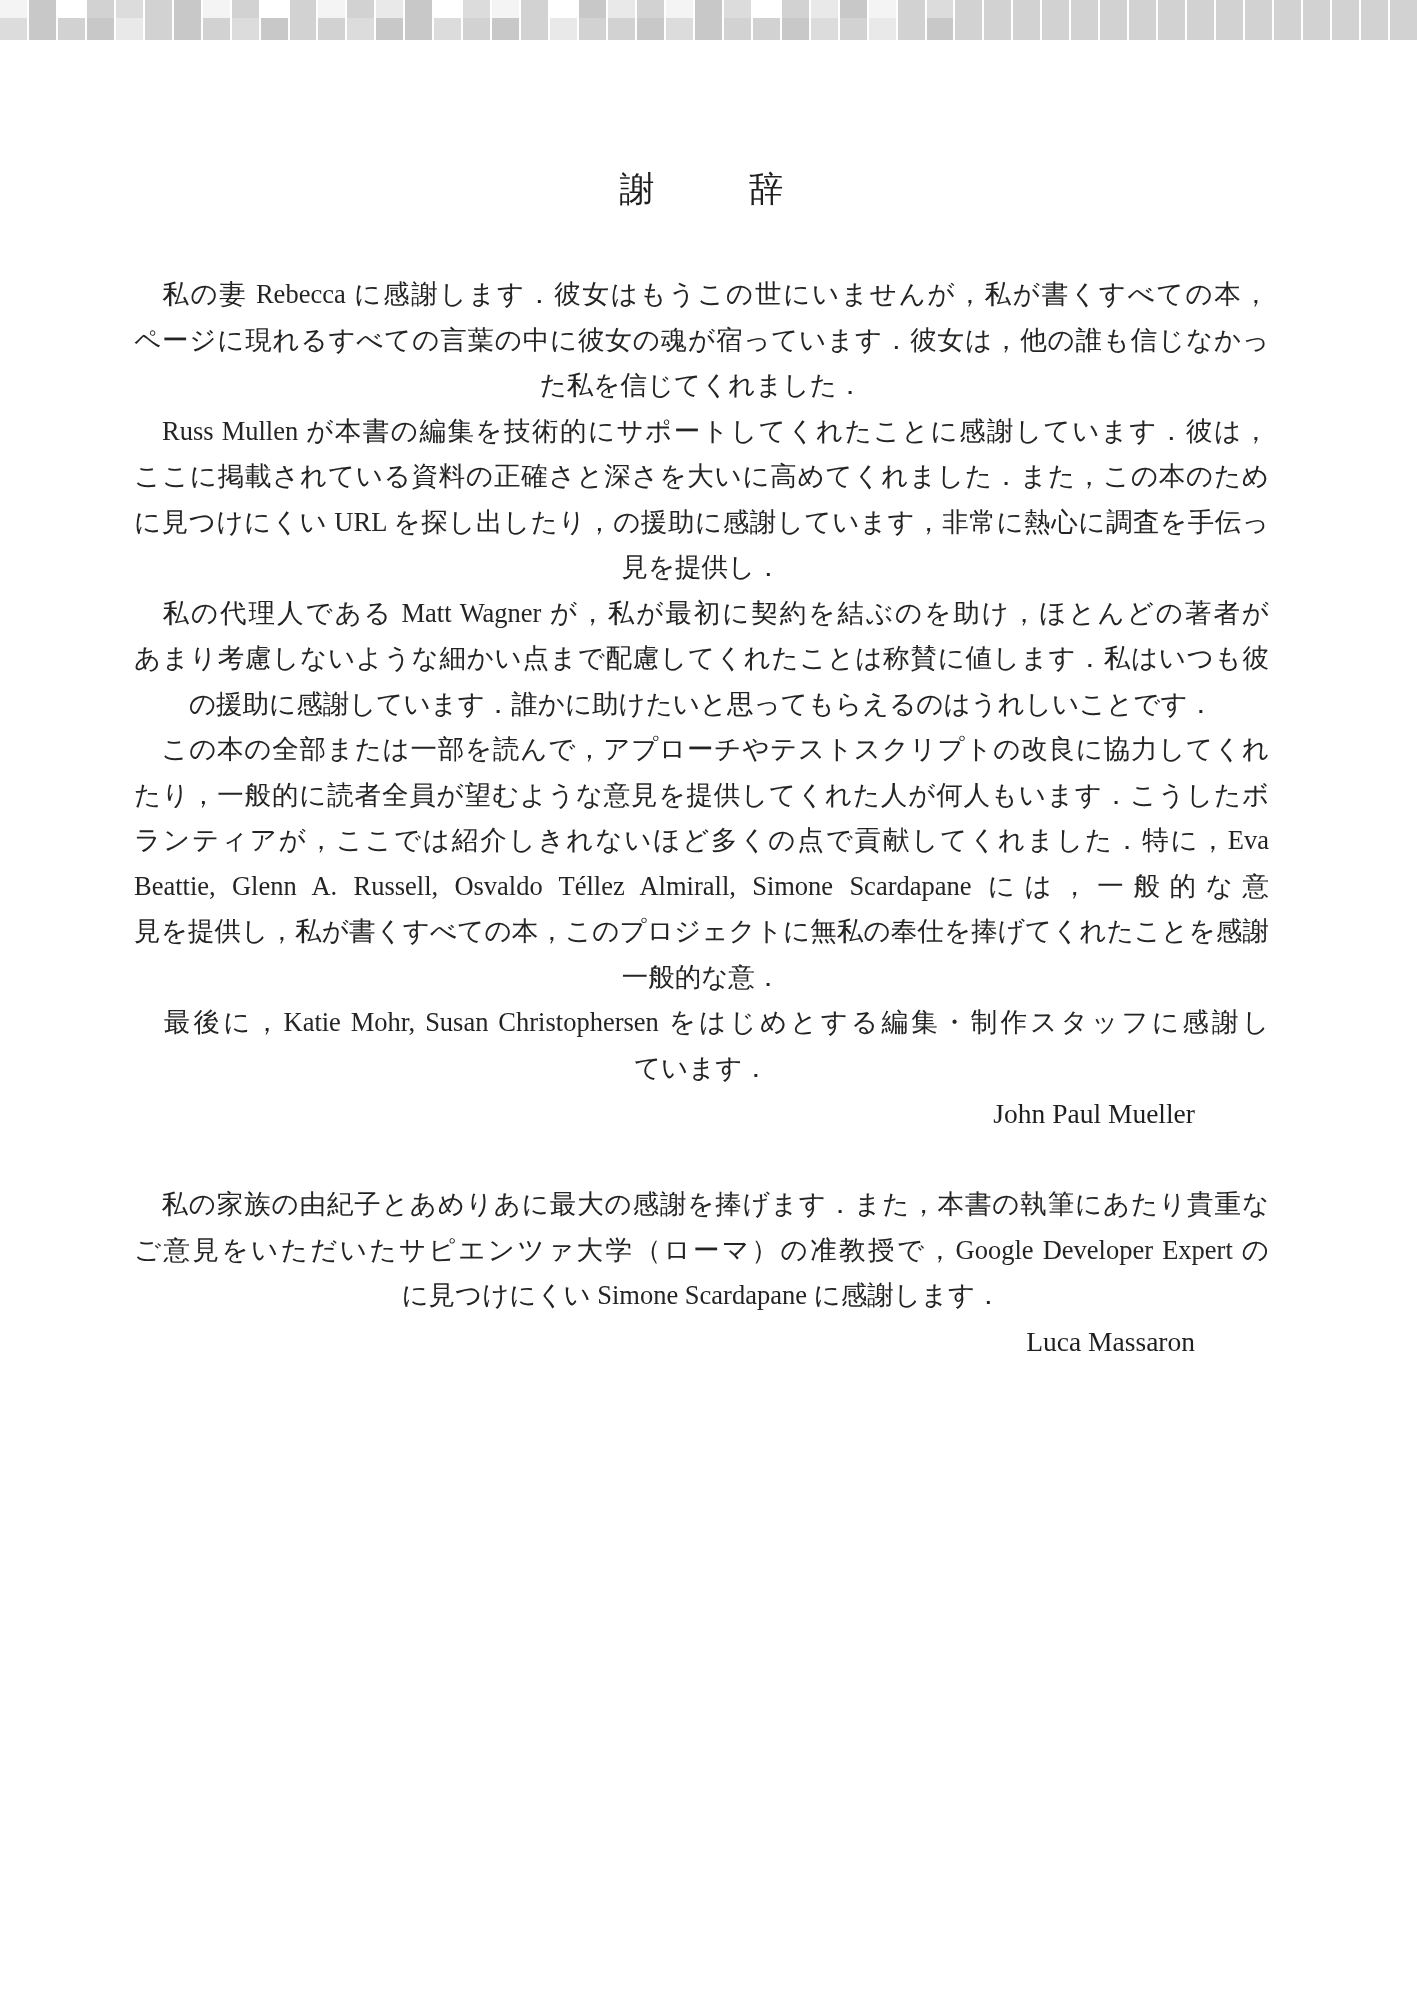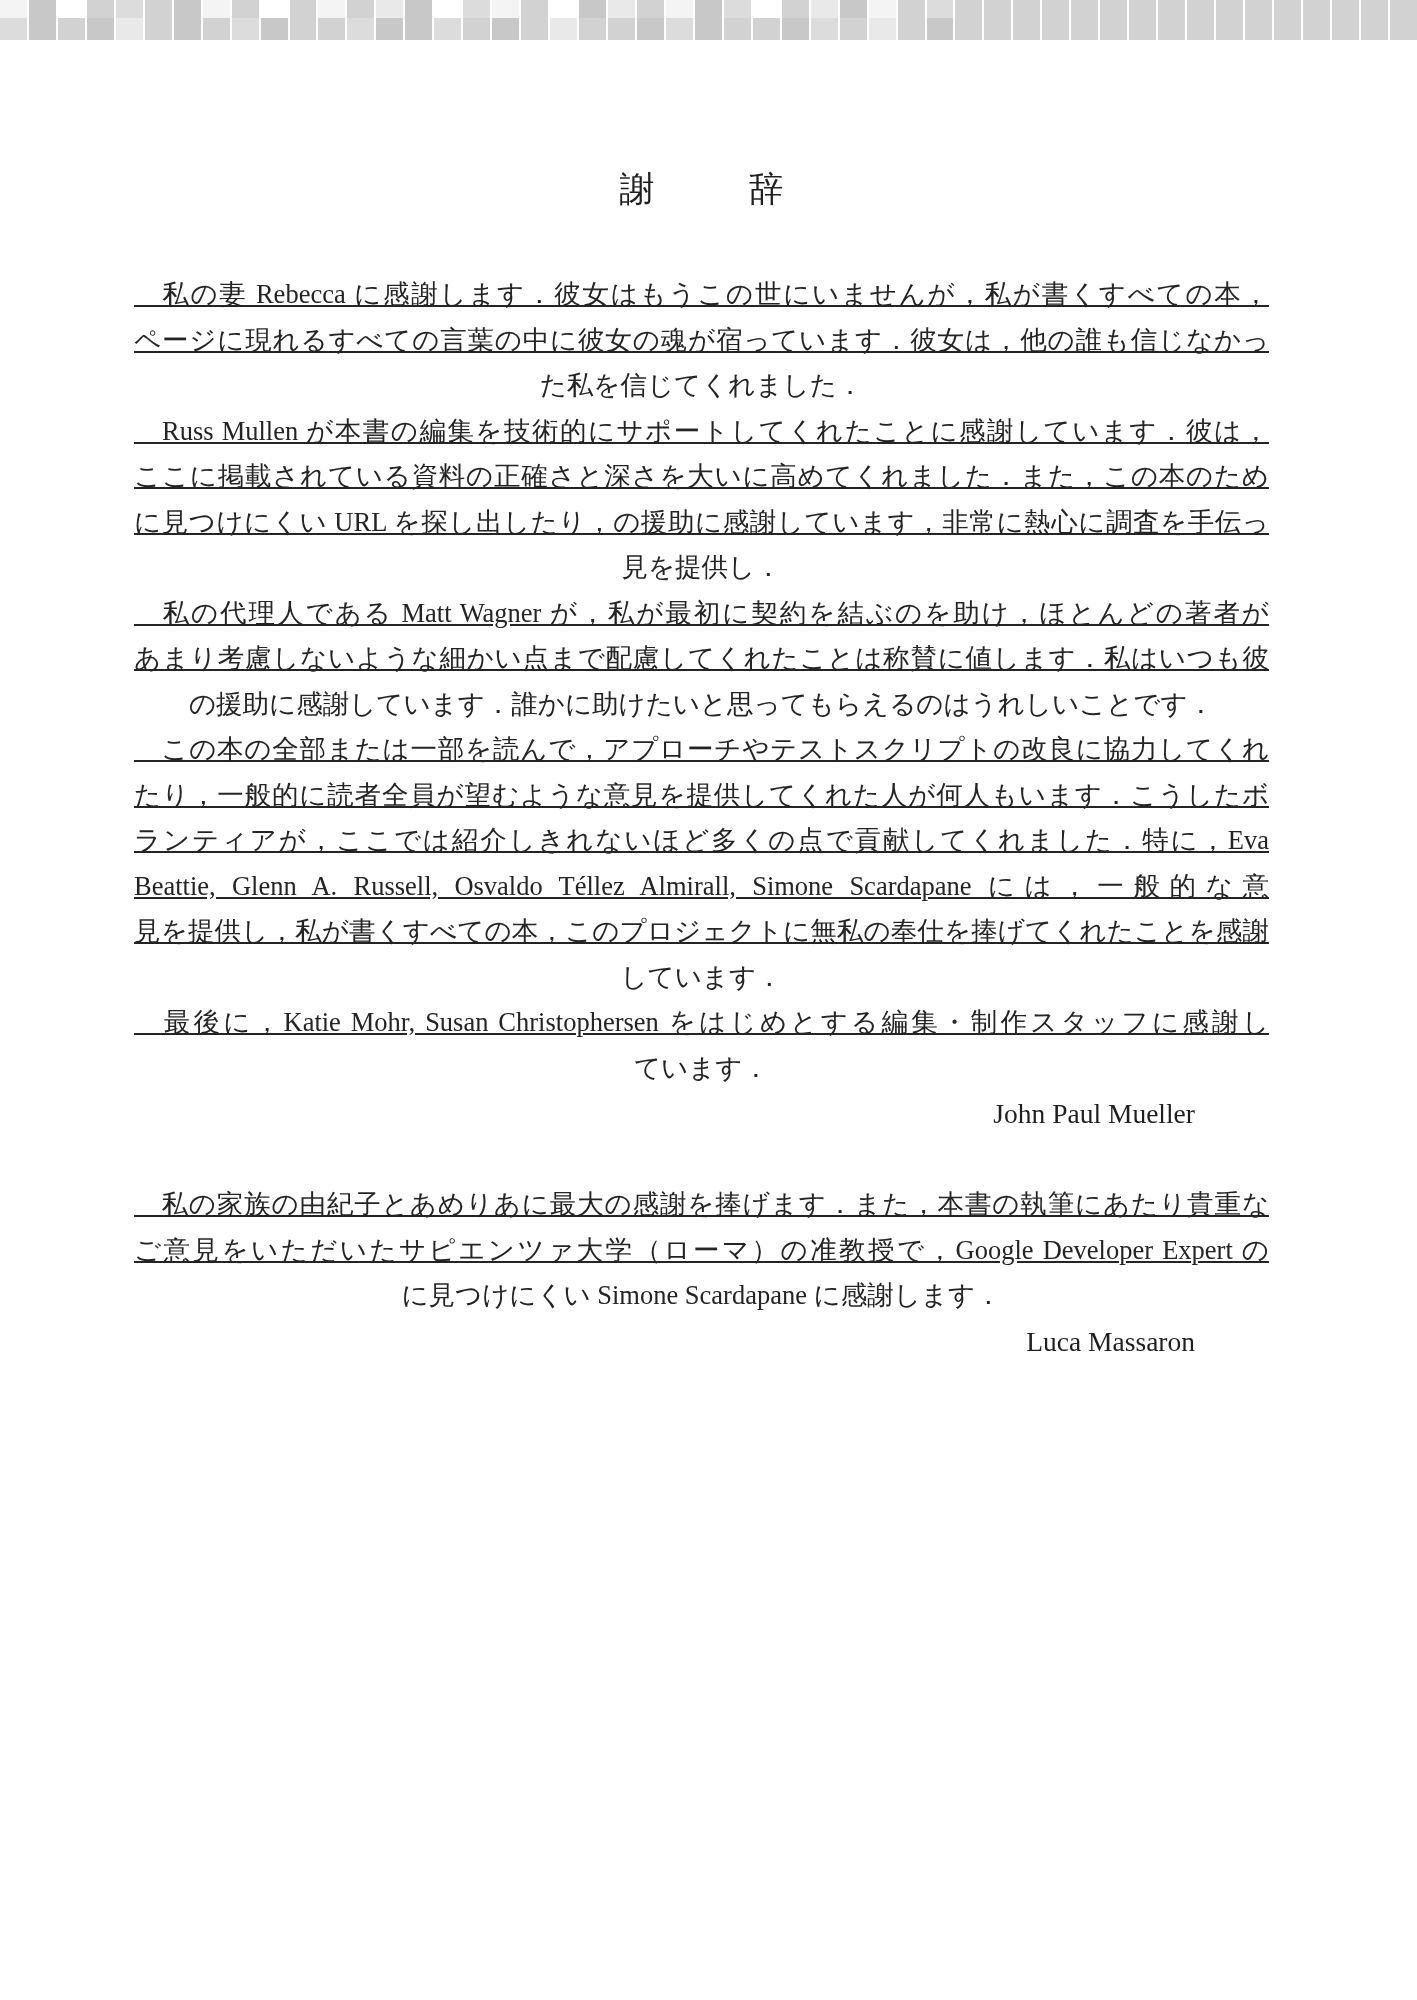--- a/index.html
+++ b/index.html
@@ -62,21 +62,20 @@
   .text-line {
     height: 45.5px;
     white-space: nowrap;
     text-align: center;
   }
   .text-line.fill {
     white-space: normal;
     text-align: justify;
     text-align-last: justify;
     text-justify: inter-ideograph;
-    text-decoration: underline;
   }
   .signature-line {
     height: 45.5px;
     text-align: right;
     padding-right: 74px;
     font-size: 27.5px;
     color: #1f1f1f;
   }
   .blank-line { height: 45.5px; }
 </style>
@@ -296,21 +295,21 @@
   <div class="text-line fill">に見つけにくい URL を探し出したり，の援助に感謝しています，非常に熱心に調査を手伝っ</div>
   <div class="text-line">見を提供し．</div>
   <div class="text-line fill">　私の代理人である Matt Wagner が，私が最初に契約を結ぶのを助け，ほとんどの著者が</div>
   <div class="text-line fill">あまり考慮しないような細かい点まで配慮してくれたことは称賛に値します．私はいつも彼</div>
   <div class="text-line">の援助に感謝しています．誰かに助けたいと思ってもらえるのはうれしいことです．</div>
   <div class="text-line fill">　この本の全部または一部を読んで，アプローチやテストスクリプトの改良に協力してくれ</div>
   <div class="text-line fill">たり，一般的に読者全員が望むような意見を提供してくれた人が何人もいます．こうしたボ</div>
   <div class="text-line fill">ランティアが，ここでは紹介しきれないほど多くの点で貢献してくれました．特に，Eva</div>
   <div class="text-line fill">Beattie, Glenn A. Russell, Osvaldo Téllez Almirall, Simone Scardapane には，一般的な意</div>
   <div class="text-line fill">見を提供し，私が書くすべての本，このプロジェクトに無私の奉仕を捧げてくれたことを感謝</div>
-  <div class="text-line">しています．</div>
+  <div class="text-line">一般的な意．</div>
   <div class="text-line fill">　最後に，Katie Mohr, Susan Christophersen をはじめとする編集・制作スタッフに感謝し</div>
   <div class="text-line">ています．</div>
 
   <div class="signature-line">John Paul Mueller</div>
 
   <div class="blank-line"></div>
 
   <div class="text-line fill">　私の家族の由紀子とあめりあに最大の感謝を捧げます．また，本書の執筆にあたり貴重な</div>
   <div class="text-line fill">ご意見をいただいたサピエンツァ大学（ローマ）の准教授で，Google Developer Expert の</div>
   <div class="text-line">に見つけにくい Simone Scardapane に感謝します．</div>

